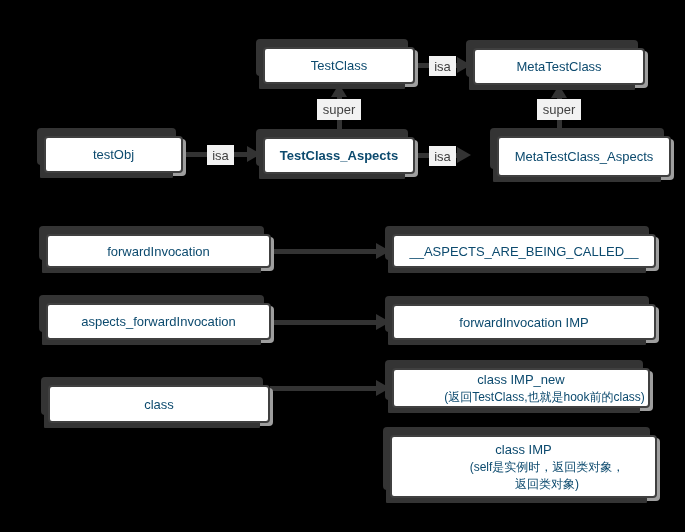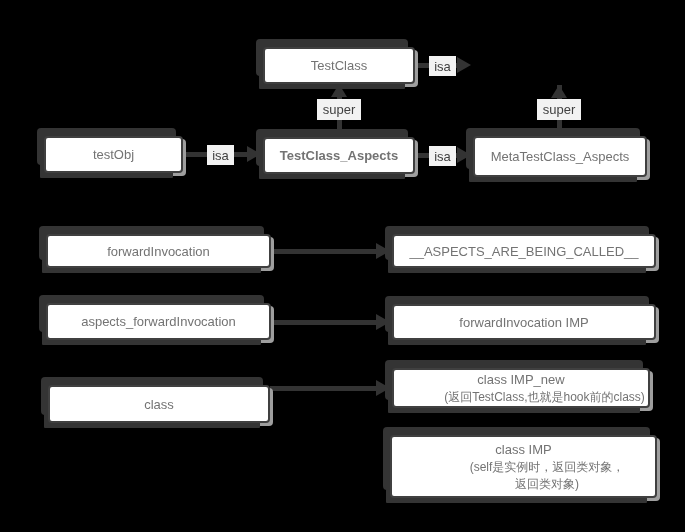--- a/index.html
+++ b/index.html
@@ -14,21 +14,21 @@
     background: #000000;
     overflow: hidden;
     font-family: "Liberation Sans", "DejaVu Sans", sans-serif;
   }
   .node {
     position: absolute;
     box-sizing: border-box;
     background: #ffffff;
     border: 2px solid #404040;
     border-radius: 4px;
-    color: #737373;
+    color: #0c4a6e;
     font-size: 13px;
     display: flex;
     flex-direction: column;
     align-items: center;
     justify-content: center;
     text-align: center;
     z-index: 2;
     box-shadow: -7px -8px 0 #343434, -7px 8px 0 -3px #343434, 3px 3px 0 #9e9e9e;
   }
   .node .note {
@@ -116,27 +116,30 @@
   <div class="chip" style="left:317px; top:99px; width:44px; height:21px;">
     <span>super</span>
   </div>
   <div class="chip" style="left:537px; top:99px; width:44px; height:21px;">
     <span>super</span>
   </div>
 
   <div class="node" style="left:263px; top:47px; width:152px; height:37px;">
     <span>TestClass</span>
   </div>
+  <div class="node" style="left:473px; top:48px; width:172px; height:37px;">
+    <span>MetaTestClass</span>
+  </div>
   <div class="node" style="left:44px; top:136px; width:139px; height:37px;">
     <span>testObj</span>
   </div>
   <div class="node" style="left:263px; top:137px; width:152px; height:37px;font-weight:bold;">
     <span>TestClass_Aspects</span>
   </div>
-  <div class="node" style="left:473px; top:136px; width:174px; height:41px;">
+  <div class="node" style="left:497px; top:136px; width:174px; height:41px;">
     <span class="wrap-hard">MetaTestClass_Aspects</span>
   </div>
 
   <div class="hline" style="left:271px; top:249px; width:106px;"></div>
   <div class="arrow-r" style="left:376px; top:243px;"></div>
   <div class="node" style="left:46px; top:234px; width:225px; height:34px;">
     <span>forwardInvocation</span>
   </div>
   <div class="node" style="left:392px; top:234px; width:264px; height:34px;align-items:center;">
     <span>__ASPECTS_ARE_BEING_CALLED__</span>

